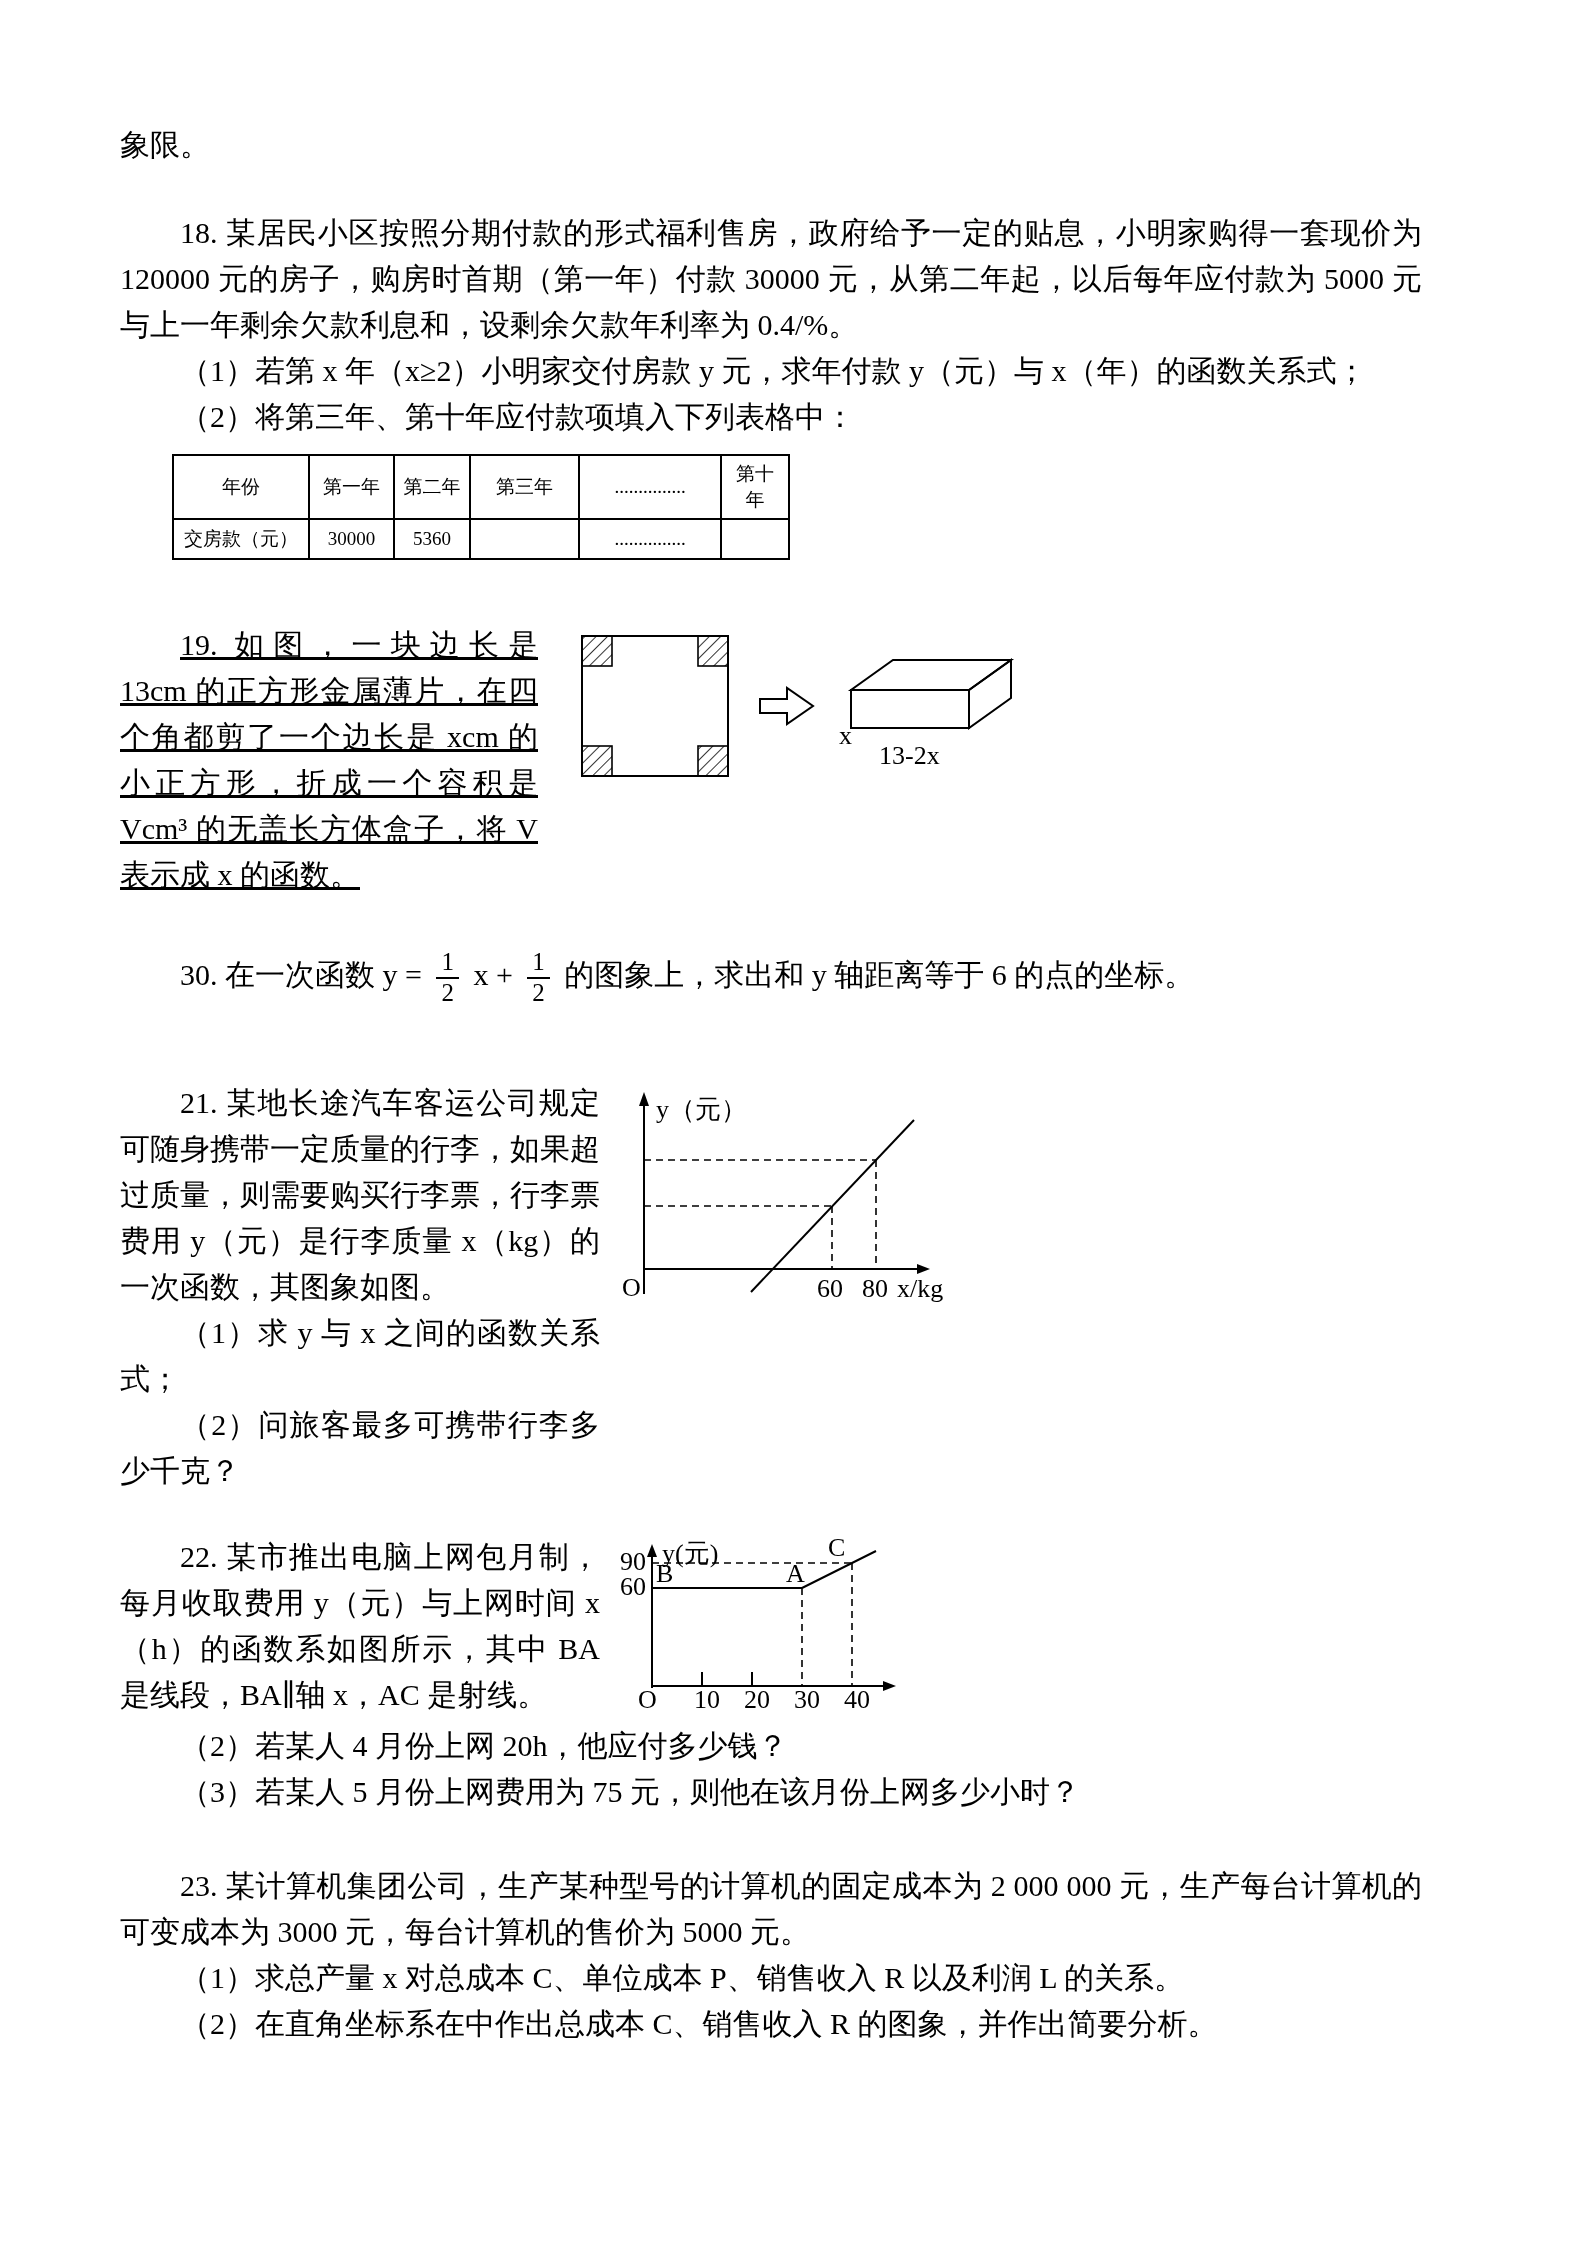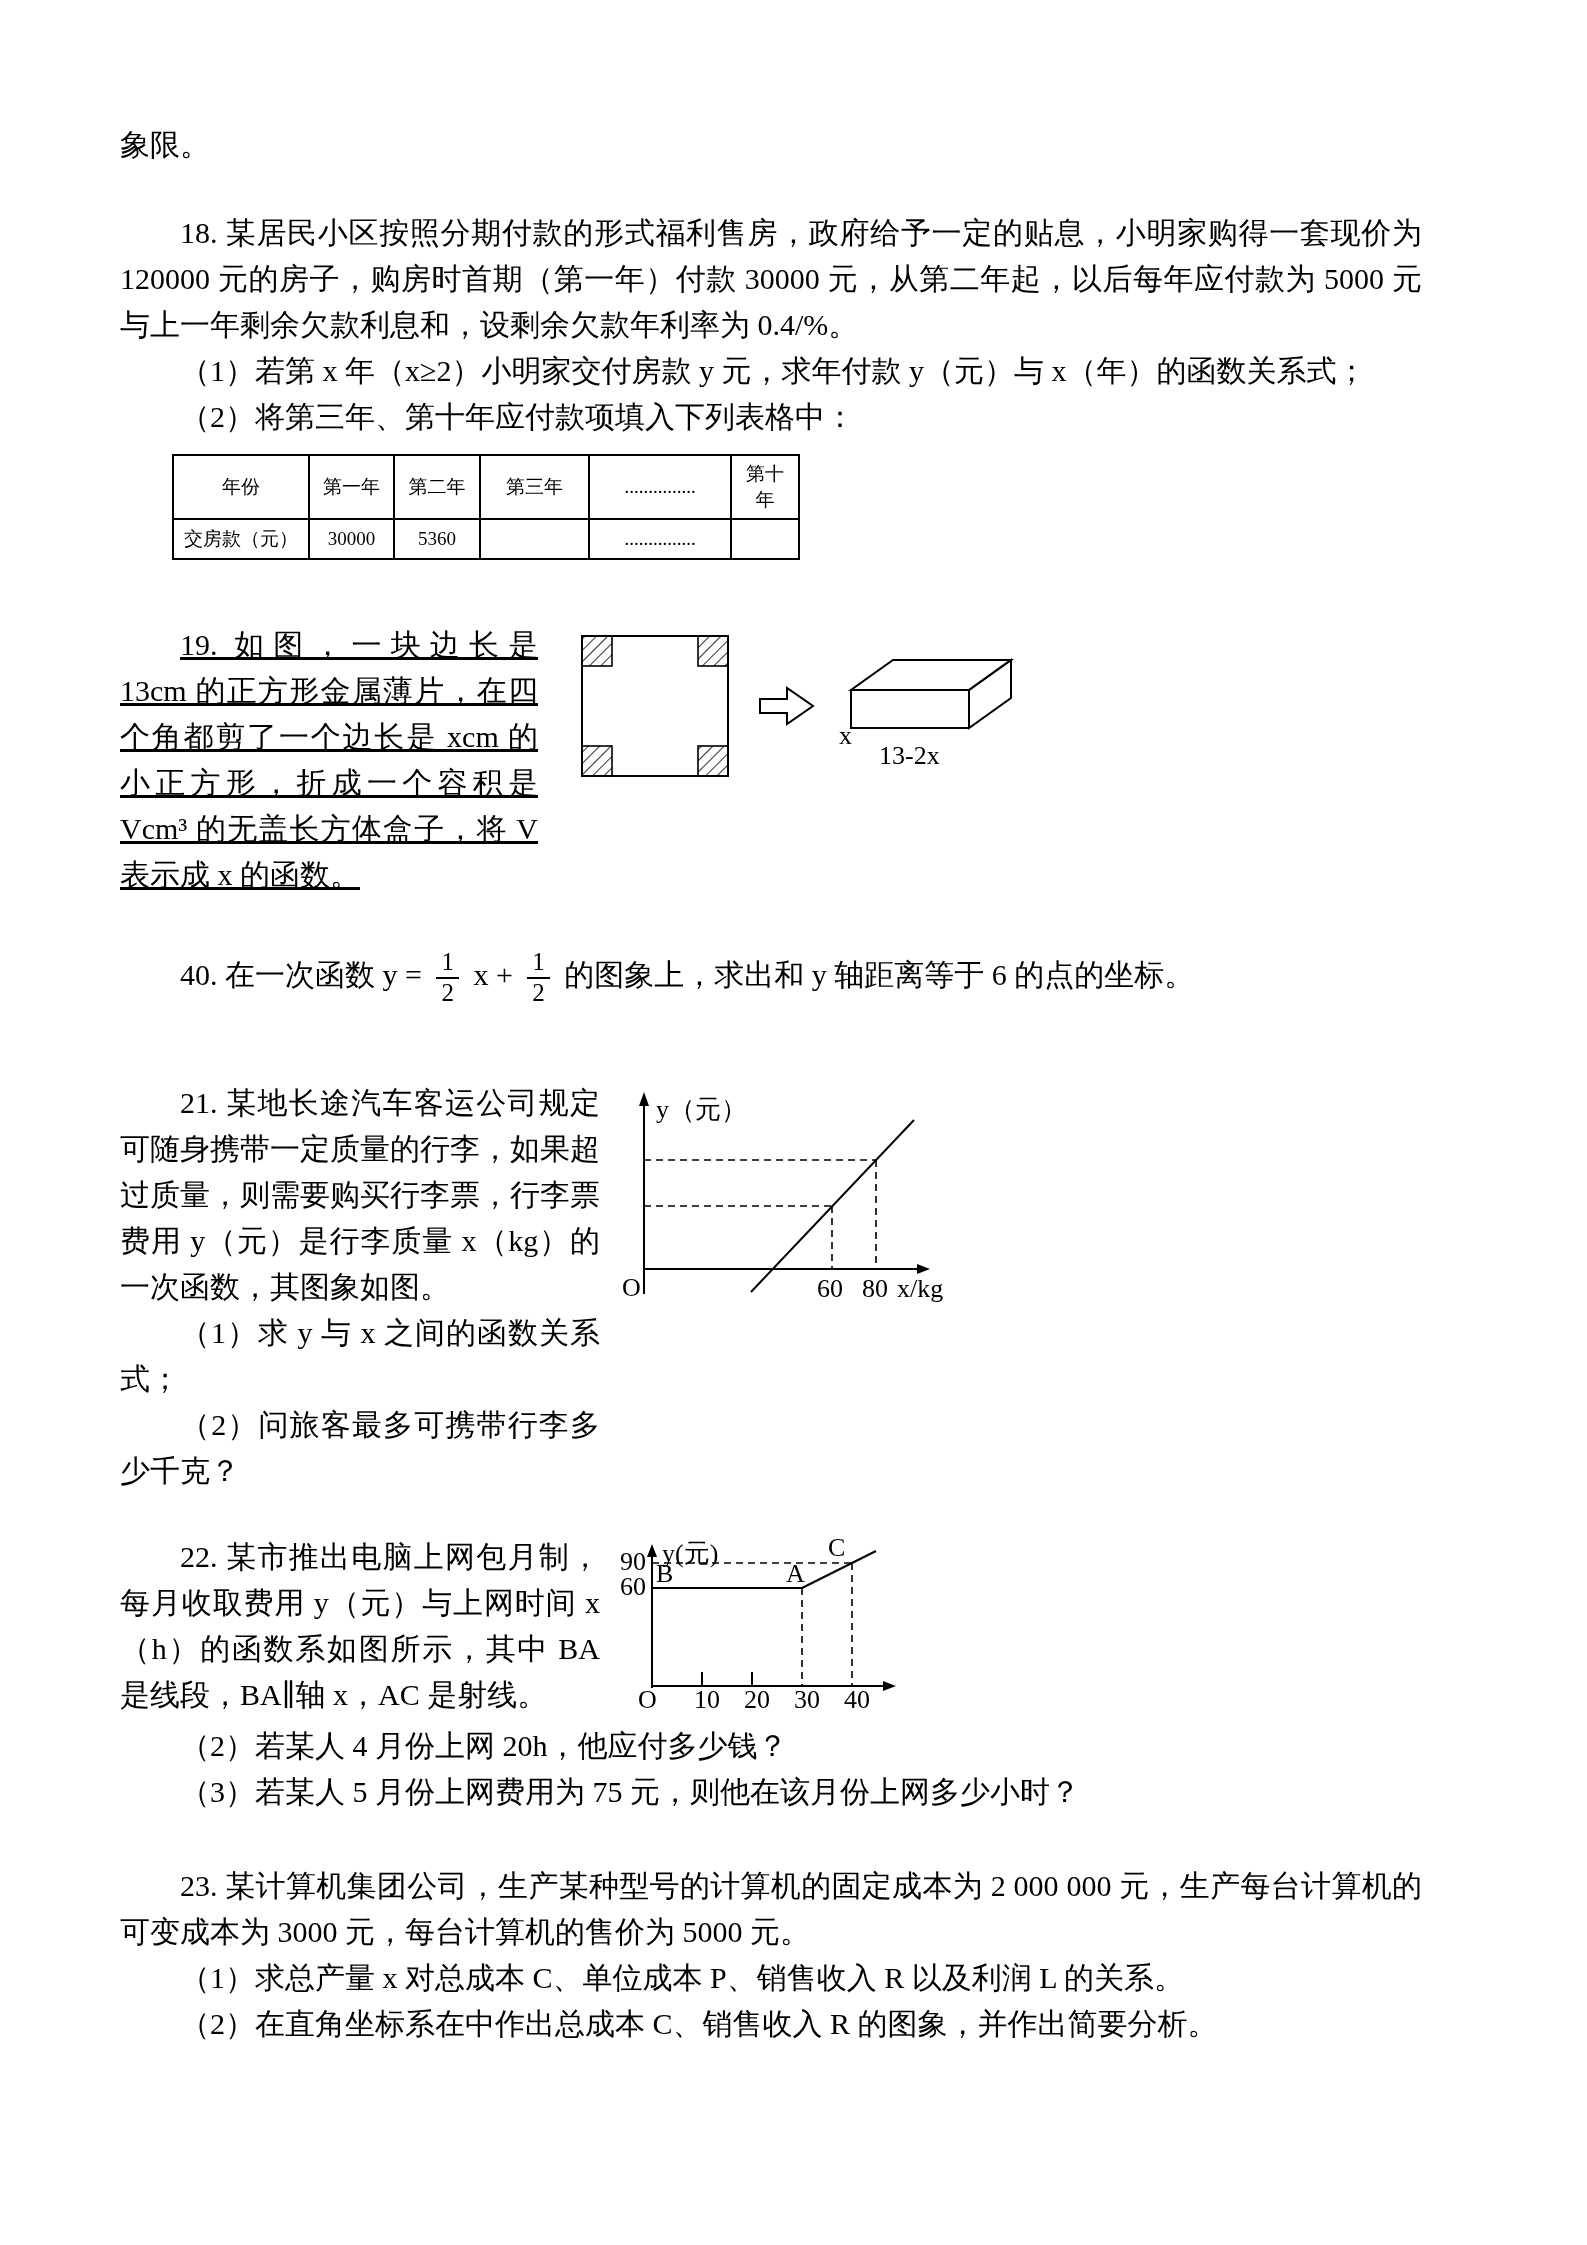--- a/index.html
+++ b/index.html
@@ -14,21 +14,21 @@
   .ti2 { text-indent:2em; }
   .sec18 { margin-top:42px; }
   .sec19 { margin-top:62px; }
   .sec20 { margin-top:50px; }
   .sec21 { margin-top:72px; }
   .sec22 { margin-top:40px; }
   .sec23 { margin-top:48px; }
 
   table.q18t { border-collapse:collapse; margin:14px 0 6px 52px; font-size:19px; }
   table.q18t td { border:2px solid #000; text-align:center; padding:5px 8px; height:40px; }
-  .c0{width:136px;} .c1{width:85px;} .c2{width:86px;} .c3{width:109px;} .c4{width:142px;} .c5{width:68px;}
+  .c0{width:136px;} .c1{width:85px;} .c2{width:76px;} .c3{width:109px;} .c4{width:142px;} .c5{width:68px;}
 
   .flex-row { display:flex; align-items:flex-start; }
   .q19-text { width:418px; flex:none;text-decoration:underline; }
   .q19-fig { display:flex; align-items:center; gap:14px; margin-left:30px; padding-top:8px; }
   .q21-text { width:480px; flex:none; }
   .q21-graph-wrap { margin-left:14px; padding-top:6px; }
   .q22-text { width:480px; flex:none; }
   .q22-graph-wrap { margin-left:14px; padding-top:4px; }
 
   svg { display:block; }
@@ -101,21 +101,21 @@
         <polygon points="138,50 180,20 180,58 138,88" fill="none" stroke="#000" stroke-width="2"></polygon>
         <text x="8" y="104" class="svgt">x</text>
         <text x="48" y="124" class="svgt">13-2x</text>
       </svg>
 
     </div>
   </div>
 
   <div class="sec20">
     <p class="ti2">
-      <span>40. 在一次函数 y =</span>
+      <span>30. 在一次函数 y =</span>
       <span class="frac">
           <span class="num">1</span>
           <span class="den">2</span>
         </span>
       <span>x +</span>
       <span class="frac">
           <span class="num">1</span>
           <span class="den">2</span>
         </span>
       <span>的图象上，求出和 y 轴距离等于 6 的点的坐标。</span>

